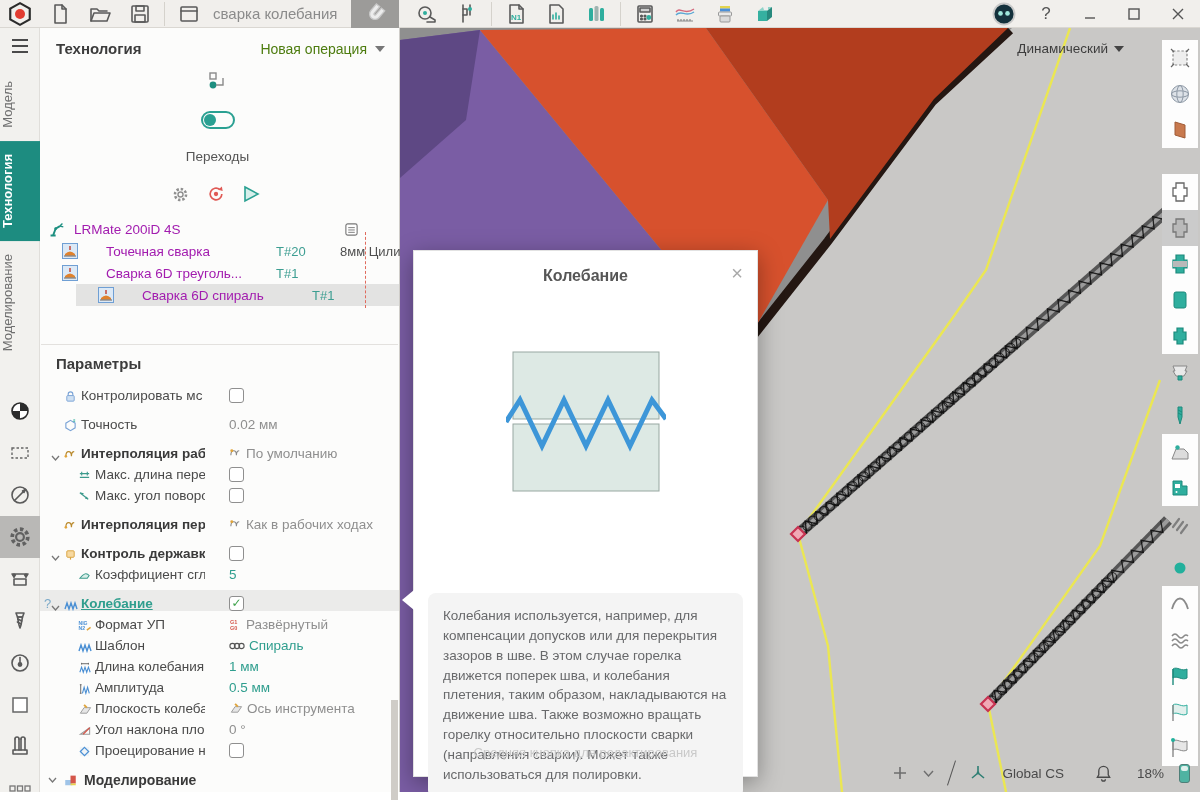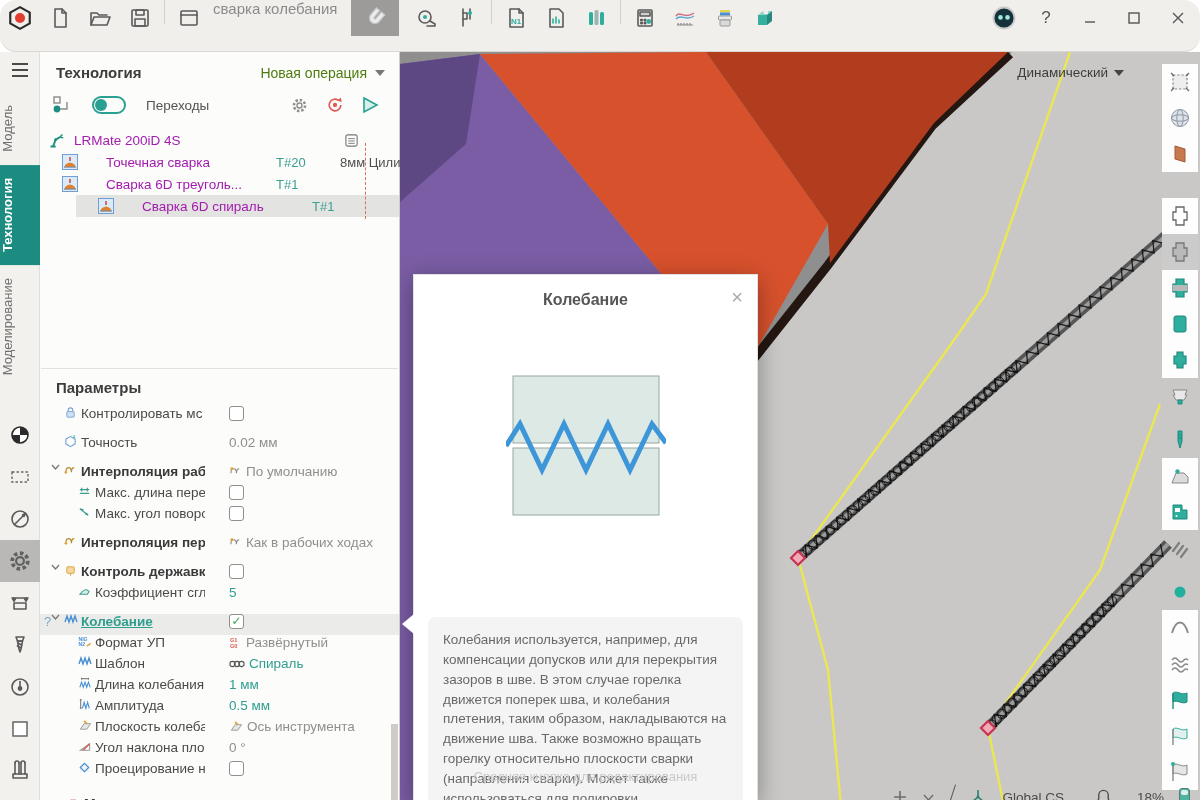--- a/index.html
+++ b/index.html
@@ -2,21 +2,21 @@
 <html><head>
 <meta charset="utf-8">
 <style>
   * { margin:0; padding:0; box-sizing:border-box; }
   html,body { width:1200px; height:800px; overflow:hidden;
     font-family:"Liberation Sans","DejaVu Sans",sans-serif; background:#fff; }
   svg { display:block; }
   .i { stroke:#5a5a5a; fill:none; stroke-width:1.6; stroke-linecap:round; stroke-linejoin:round; }
 
   
-  .titlebar { height:52px; background:#f1efec; display:flex; border-bottom:1px solid #dad7d2;border-radius:16px; }
+  .titlebar { height:28px; background:#f1efec; display:flex; align-items:center; border-bottom:1px solid #dad7d2; }
   .tbtn { width:40px; height:36px; display:flex; align-items:center; justify-content:center; flex:0 0 auto; }
   .tsep { width:1px; height:24px; background:#d5d2cc; margin:0 4px; flex:0 0 auto; }
   .proj-title { color:#8b8b8b; font-size:15px; margin:0 14px 0 4px; white-space:nowrap; }
   .tbtn.selected { background:#9c9b99; width:48px; }
   .win-ctl { width:44px; height:36px; display:flex; align-items:center; justify-content:center; color:#666; }
   .help-btn { font-size:17px; color:#555; }
 
   
   .main { display:flex; height:764px; }
 
@@ -29,21 +29,21 @@
   .rail-icons { margin-top:26px; display:flex; flex-direction:column; align-items:center; }
   .ricon { width:40px; height:42px; display:flex; align-items:center; justify-content:center; }
   .ricon.selected { background:#b9b8b6; }
 
   
   .panel { width:360px; background:#fcfcfb; border-right:1px solid #cfcdc9; display:flex; flex-direction:column; position:relative; flex:0 0 auto; }
   .panel-head { display:flex; align-items:center; padding:12px 14px 6px 16px; }
   .panel-title { font-size:15px; font-weight:bold; color:#3c3c3c; flex:1; }
   .new-op { font-size:14px; color:#4d7c0f; display:flex; align-items:center; gap:8px; }
   .caret { width:0; height:0; border-left:5px solid transparent; border-right:5px solid transparent; border-top:6px solid #777; }
-  .op-row { display:flex; align-items:center; padding:8px 16px 10px 12px; gap:20px; }
+  .op-row { display:flex; align-items:center; padding:8px 16px 10px 12px; gap:20px;flex-direction:column; }
   .toggle { width:34px; height:18px; border:2px solid #2aa092; border-radius:10px; position:relative; }
   .toggle::after { content:""; position:absolute; left:1px; top:1px; width:12px; height:12px; border-radius:50%; background:#2aa092; }
   .op-label { font-size:13.5px; color:#555; flex:1; }
   .op-actions { display:flex; align-items:center; gap:16px; margin-right:4px; }
 
   
   .tree { position:relative; padding-top:4px; }
   .trow { display:grid; grid-template-columns:26px 150px 40px 80px 24px 20px; align-items:center; height:22px; padding-left:8px; }
   .trow.op { padding-left:22px; grid-template-columns:20px 146px 40px 80px 24px 20px;gap:24px; }
   .trow.selected { background:#e3e3e2;margin-left:36px; }
@@ -55,21 +55,21 @@
   .cb.green { color:#3da14b; border-color:#8f8f8f; }
   .dot { width:11px; height:11px; border-radius:50%; }
   .tree-dash { position:absolute; left:325px; top:18px; bottom:-2px; border-left:1px dashed #e06a5d; }
 
   .spacer { flex:1; }
   .divider { height:1px; background:#e3e1de; margin:0 1px; }
 
   
   .params { padding:10px 0 0 0; position:relative; }
   .params-title { font-size:15px; font-weight:bold; color:#3c3c3c; padding:0 0 10px 16px; }
-  .prow { display:flex; align-items:flex-start; height:21px; padding-left:22px; position:relative; }
+  .prow { display:flex; align-items:flex-end; height:21px; padding-left:22px; position:relative; }
   .prow.gap { margin-top:8px; }
   .prow .chev { width:14px; display:flex; justify-content:center; margin-left:-14px; }
   .picon { width:17px; display:flex; justify-content:center; margin-right:2px; flex:0 0 auto; }
   .plabel { font-size:13.5px; color:#4a4a4a; width:124px; white-space:nowrap; overflow:hidden; flex:0 0 auto; }
   .prow.lvl2 { padding-left:36px; }
   .prow.lvl2 .plabel { width:110px; }
   .prow.bold .plabel { font-weight:bold; color:#3a3a3a; }
   .pctrl { margin-left:4px; display:flex; align-items:center; gap:4px; position:absolute; left:185px; }
   .pvalue { font-size:13.5px; color:#8f8f8f; white-space:nowrap; }
   .pvalue.accent { color:#2f9e8e; }

